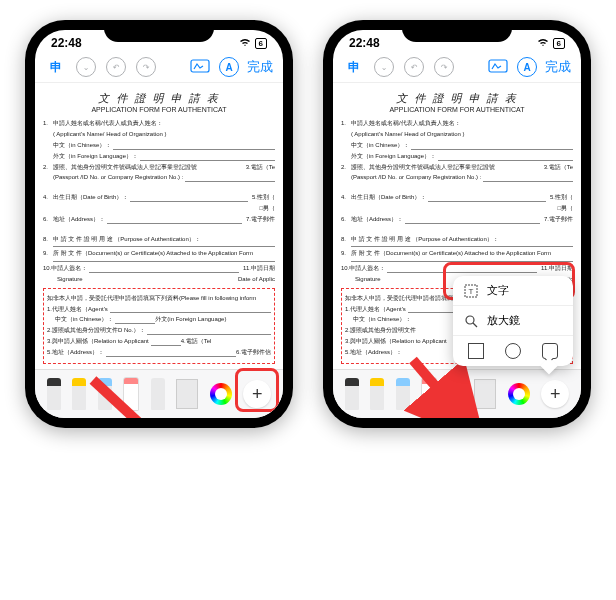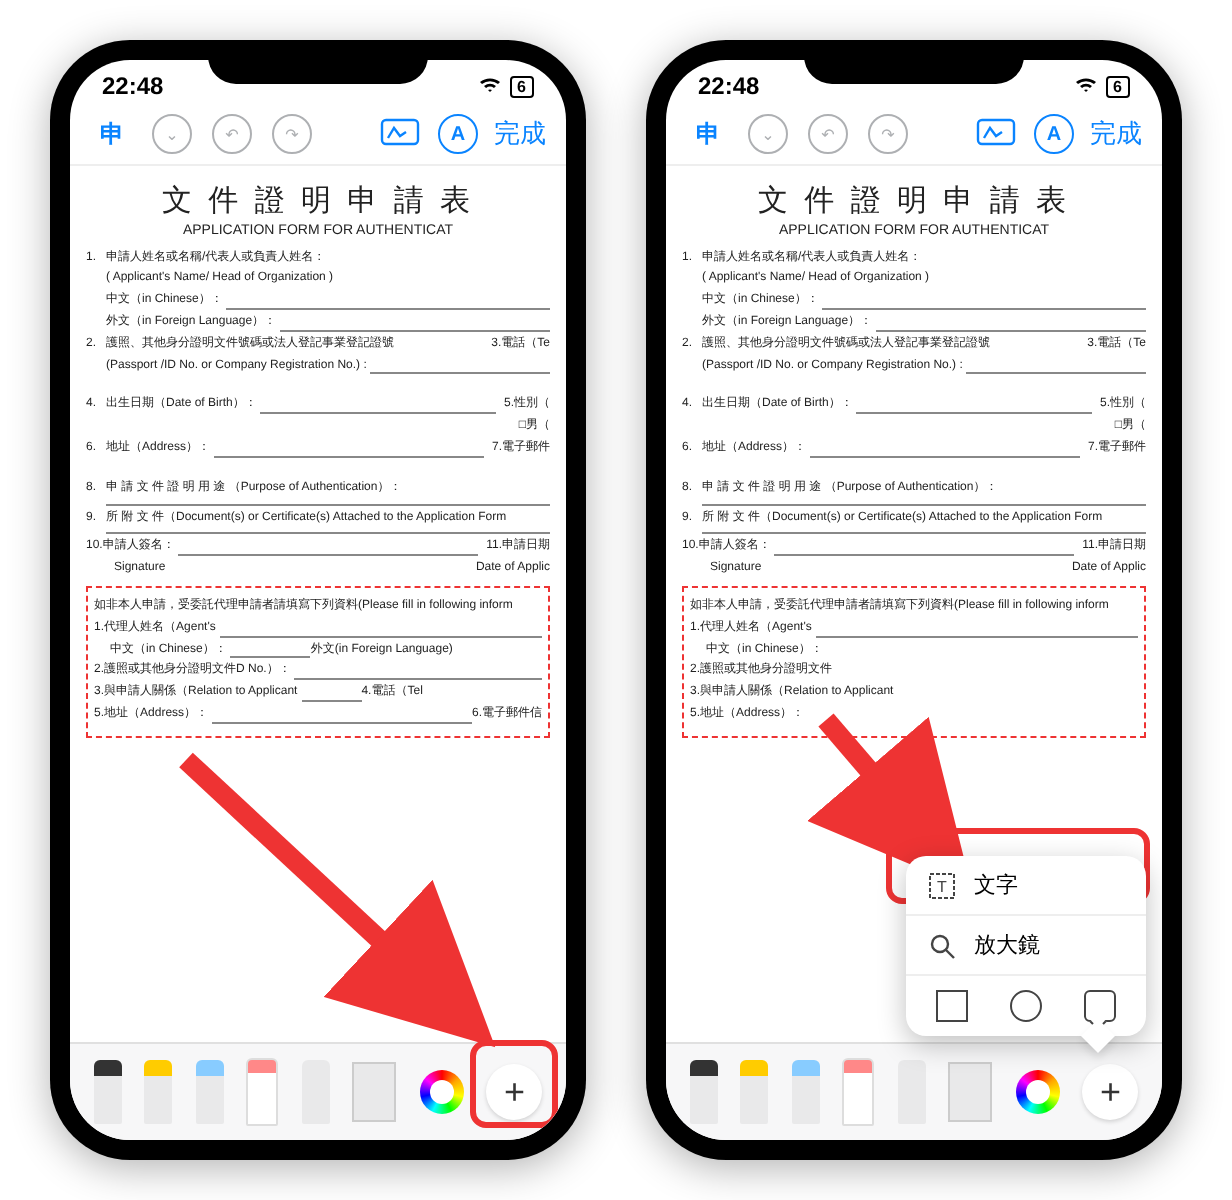--- a/index.html
+++ b/index.html
@@ -9,21 +9,21 @@
     font-family: -apple-system, "Helvetica Neue", Arial, sans-serif;
     width: 616px;
     height: 600px;
     box-sizing: border-box;
     display: flex;
     gap: 30px;
     justify-content: center;
   }
   .phone {
     width: 268px;
-    height: 560px;
+    height: 408px;
     background: #000;
     border-radius: 40px;
     padding: 10px;
     box-sizing: border-box;
     position: relative;
     box-shadow: 0 4px 20px rgba(0,0,0,0.3);
   }
   .screen {
     width: 100%;
     height: 100%;
@@ -76,21 +76,21 @@
   }
   .doc {
     padding: 6px 8px 4px;
     font-size: 6px;
     color: #222;
     line-height: 1.3;
     height: 420px;
     overflow: hidden;
     position: relative;
   }
-  .doc-title { text-align: center; font-size: 15px; letter-spacing: 2px; margin-top: 2px; }
+  .doc-title { text-align: center; font-size: 11px; letter-spacing: 2px; margin-top: 2px; font-style: italic; }
   .doc-subtitle { text-align: center; font-size: 7px; margin-bottom: 6px; }
   .doc-line { margin: 3px 0; display: flex; }
   .doc-num { width: 10px; }
   .underline { border-bottom: 0.5px solid #888; flex: 1; margin-left: 2px; }
   .red-box {
     border: 1px dashed #e33;
     padding: 3px;
     margin-top: 4px;
     position: relative;
   }

